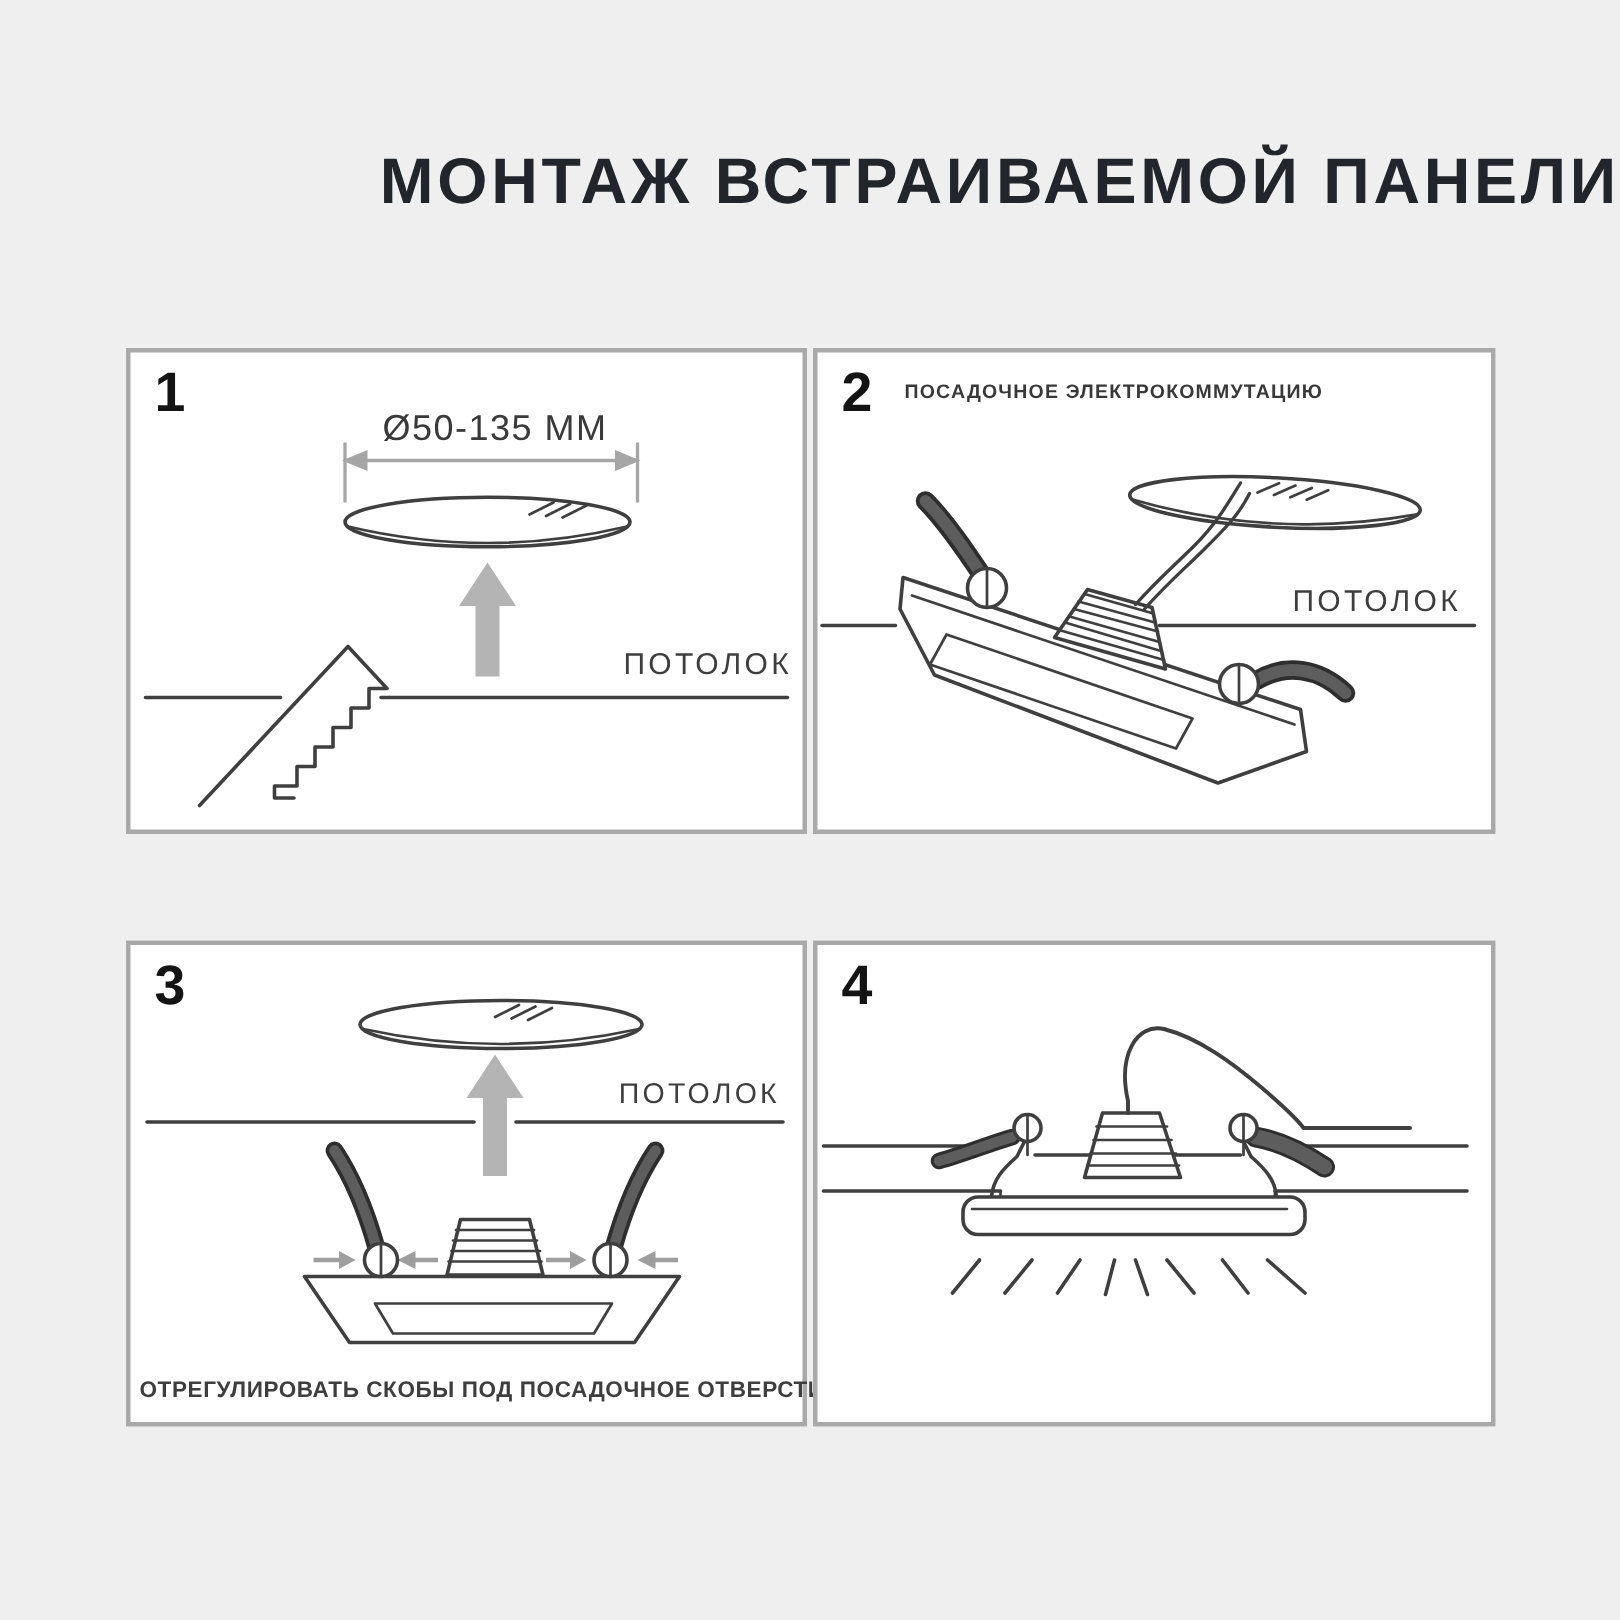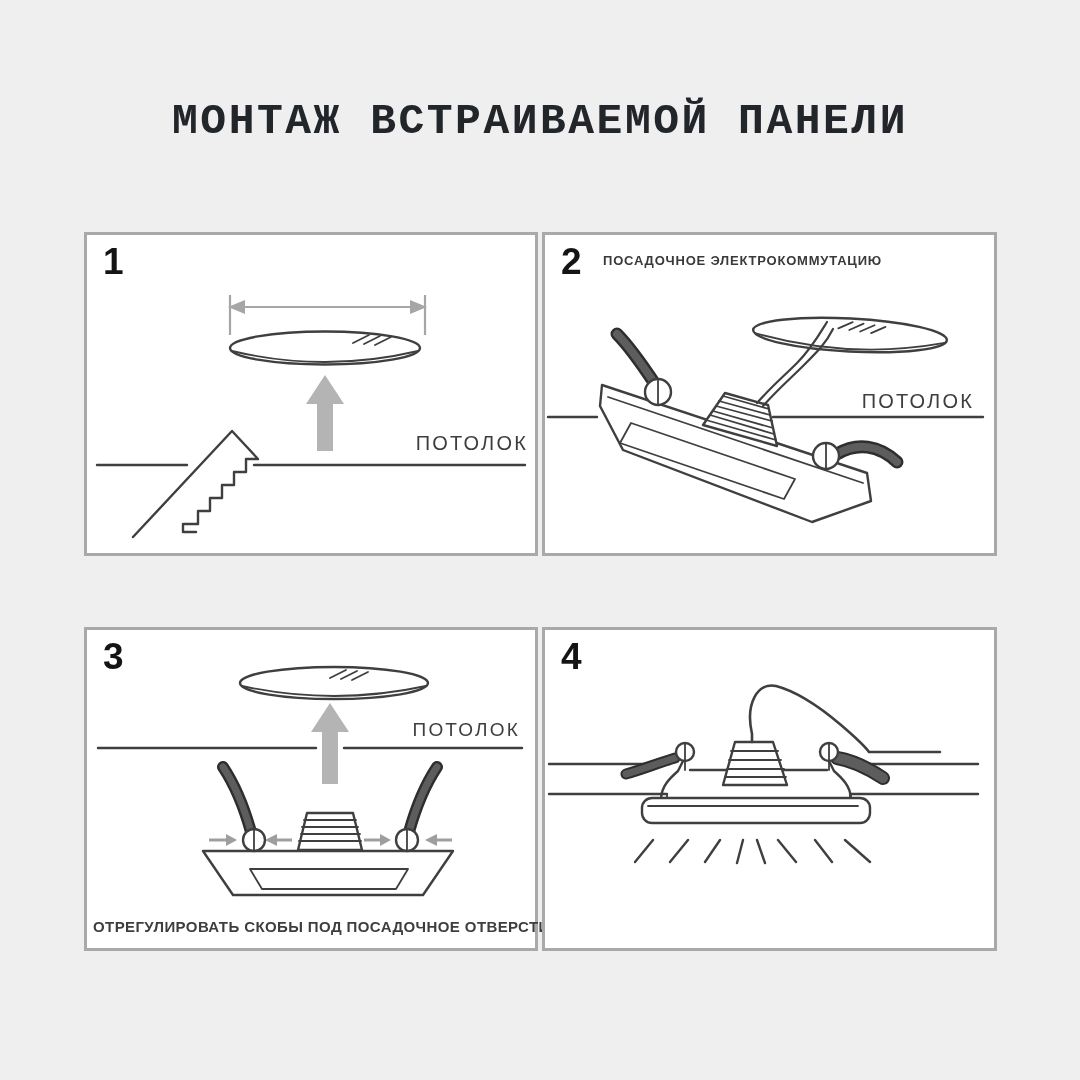--- a/index.html
+++ b/index.html
@@ -6,24 +6,23 @@
     --bg:#efefef; --panel-bg:#ffffff; --border:#a9a9a9; --line:#3f3f3f;
     --arrow:#b4b4b4; --dim:#a6a6a6; --small-arrow:#9e9e9e;
     --clip:#5d5d5d; --clip-edge:#2e2e2e; --text-dark:#20242a; --text-gray:#3e3e3e;
   }
   html,body{margin:0;padding:0}
   body{
     width:1080px;height:1080px;background:var(--bg);
     font-family:"Liberation Sans",sans-serif;position:relative;overflow:hidden;
   }
   .title{
-    position:absolute;top:97px;left:0;width:1080px;text-align:center;
+    position:absolute;top:97px;left:0;width:1080px;text-align:right;
     font-size:43px;font-weight:700;letter-spacing:2.5px;color:var(--text-dark);
     white-space:nowrap;
-    font-family:Liberation Mono, monospace;
   }
   .panel{
     position:absolute;width:454px;height:324px;box-sizing:border-box;
     background:var(--panel-bg);border:3px solid var(--border);
   }
   #p1{left:84px;top:232px}
   #p2{left:542px;top:232px;width:455px}
   #p3{left:84px;top:627px}
   #p4{left:542px;top:627px;width:455px}
   .num{
@@ -85,20 +84,21 @@
       <path class="ln thin" d="M28,-5 L44,-13 M39,-4 L55,-12 M50,-3 L66,-11"></path>
     </g>
 
     <polygon class="ga" points="238,140 257,169 246,169 246,216 230,216 230,169 219,169"></polygon>
 
     <path class="ln" d="M10,230 H100 M167,230 H438"></path>
 
     <path class="ln" d="M46,302 L145,196 L171,224 L159,224 L159,237 L147,237 L147,250 L135,250 L135,263 L123,263 L123,276 L111,276 L111,289 L96,289 L96,297 L109,297"></path>
   </svg>
   <div class="num">1</div>
+  <div class="dim-label">Ø50-135 ММ</div>
   <div class="ceiling-label">ПОТОЛОК</div>
 </div>
 
 <div class="panel" id="p2">
   <svg class="art" viewBox="0 0 448 318">
 
     <path class="ln" d="M3,182 H52 M228,182 H438"></path>
 
     <g>
       <path class="lnf" d="M57,150 L322,238 L326,266 L267,287 L78,215 L55,171 Z"></path>

